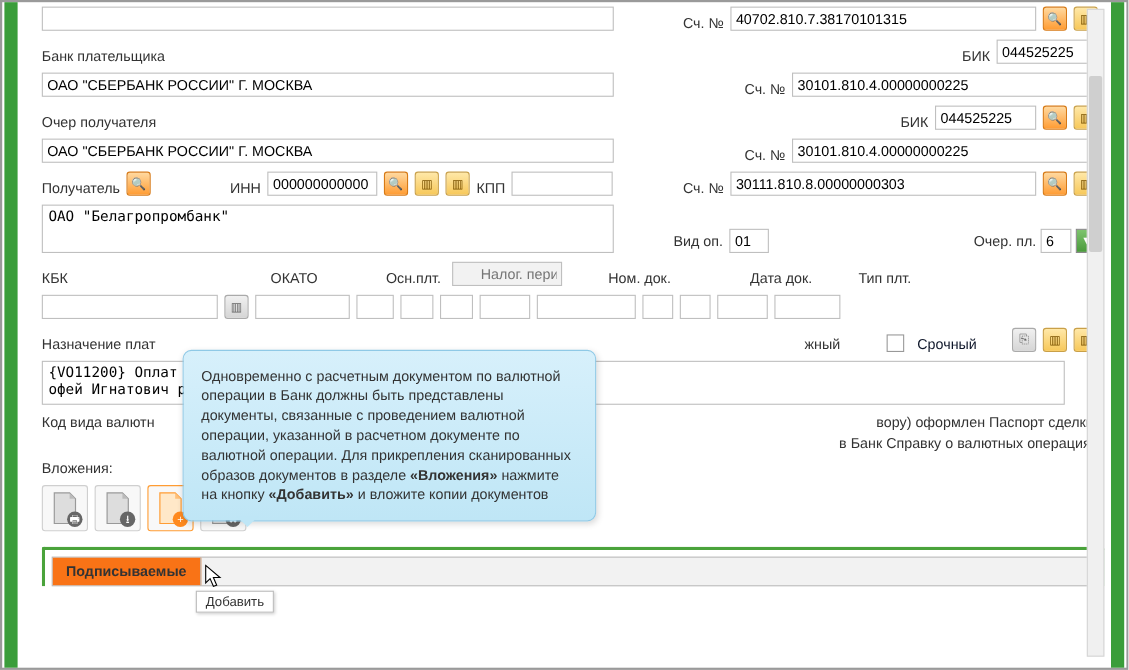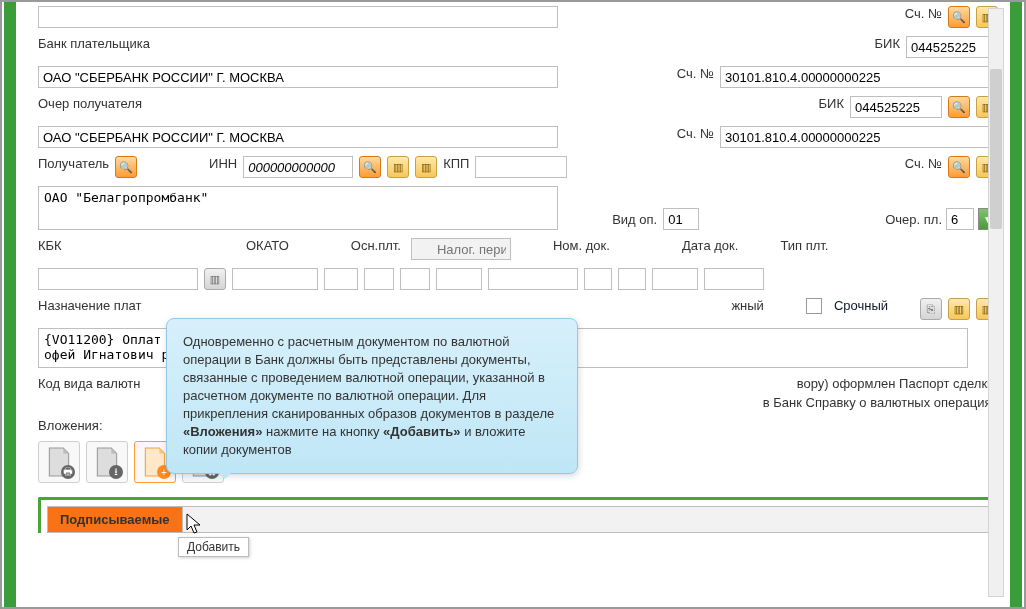--- a/index.html
+++ b/index.html
@@ -32,21 +32,21 @@
   .green-strip-right { right: 2px; }
 
   .content {
     position: relative;
     margin: 0 20px 0 36px;
     padding-top: 4px;
   }
 
   .row {
     display: flex;
-    align-items: flex-start;
+    align-items: flex-end;
     margin-bottom: 8px;
     flex-wrap: nowrap;
   }
   .row > * { margin-right: 6px; }
 
   .lbl { white-space: nowrap; }
   input[type="text"]{
     border: 1px solid #bfbfbf;
     height: 22px;
     padding: 2px 4px;
@@ -76,21 +76,21 @@
     justify-content: center;
     font-size: 11px;
     color: #7a5200;
     cursor: pointer;
   }
   .btn-icon.orange { background: linear-gradient(#ffd9a0,#ff9c33); border-color:#d77a16; color:#7a3a00;}
   .btn-icon.grey { background: linear-gradient(#f0f0f0,#d5d5d5); border-color:#aaa; color:#666;}
   .field-bank { width: 520px; }
   .field-acct { width: 278px; }
   .field-bik  { width: 92px; }
-  .field-inn  { width: 110px; font-style: italic; }
+  .field-inn  { width: 100px; }
   .field-kpp  { width: 92px; }
 
   .attachments-btn {
     width: 42px; height: 42px;
     border: 1px solid #cfcfcf;
     background: #f8f8f8;
     border-radius: 3px;
     display: inline-flex;
     align-items: center;
     justify-content: center;
@@ -128,21 +128,21 @@
     font-weight: bold;
     cursor: pointer;
   }
   .tab.active { background:#f97316; }
   .tab.inactive { color:#9a9a9a; font-weight:normal;}
 
   .tooltip-box {
     position: absolute;
     left: 164px;
     top: 316px;
-    width: 412px;
+    width: 376px;
     background: linear-gradient(#d7f0fb,#bfe6f6);
     border: 1px solid #8fc9e6;
     border-radius: 8px;
     padding: 14px 16px;
     font-size: 13px;
     line-height: 1.38;
     color: #333;
     box-shadow: 1px 2px 6px rgba(0,0,0,0.15);
     z-index: 50;
   }
@@ -197,20 +197,21 @@
 <div class="canvas">
   <div class="green-strip-left"></div>
   <div class="green-strip-right"></div>
 
   <div class="content">
 
     <div class="row">
       <input type="text" class="field-bank" style="width: 520px;" value="">
       <div style="flex:1"></div>
       <span class="lbl">Сч. №</span>
+      <input type="text" class="field-acct" value="40702.810.7.38170101315" style="">
       <span class="btn-icon orange">🔍</span>
       <span class="btn-icon">▥</span>
     </div>
 
     <div class="row">
       <span class="lbl">Банк плательщика</span>
       <div style="flex:1"></div>
       <span class="lbl">БИК</span>
       <input type="text" class="field-bik" value="044525225" style="">
     </div>
@@ -244,20 +245,21 @@
       <span style="width:60px"></span>
       <span class="lbl">ИНН</span>
       <input type="text" class="field-inn" value="000000000000" style="">
       <span class="btn-icon orange">🔍</span>
       <span class="btn-icon">▥</span>
       <span class="btn-icon">▥</span>
       <span class="lbl">КПП</span>
       <input type="text" class="field-kpp" style="">
       <div style="flex:1"></div>
       <span class="lbl">Сч. №</span>
+      <input type="text" class="field-acct" value="30111.810.8.00000000303" style="">
       <span class="btn-icon orange">🔍</span>
       <span class="btn-icon">▥</span>
     </div>
 
     <div class="row" style="align-items:flex-start">
       <textarea style="width: 520px;">ОАО "Белагропромбанк"</textarea>
       <div style="flex:1"></div>
       <div style="display:flex;align-items:center;margin-top:22px">
         <span class="lbl">Вид оп.</span>
         <input type="text" style="width: 36px; margin: 0px 6px;" value="01">

